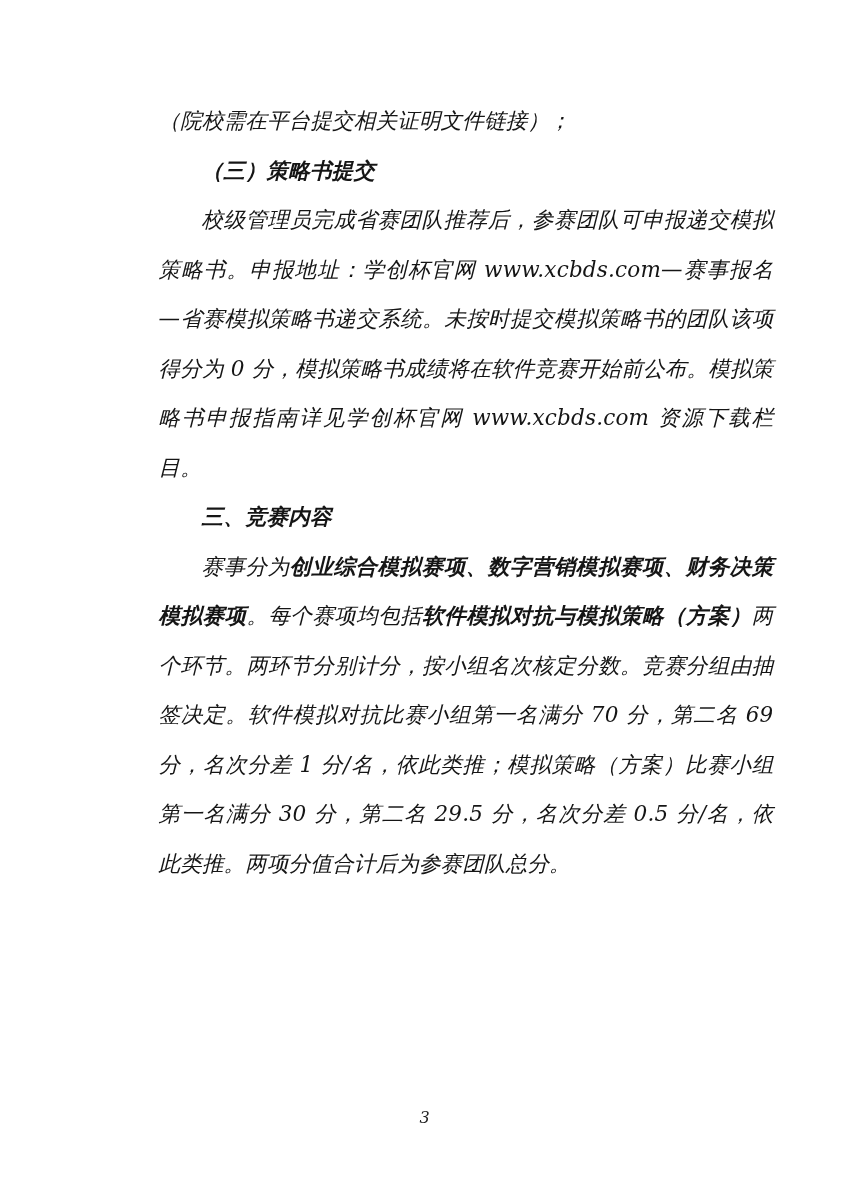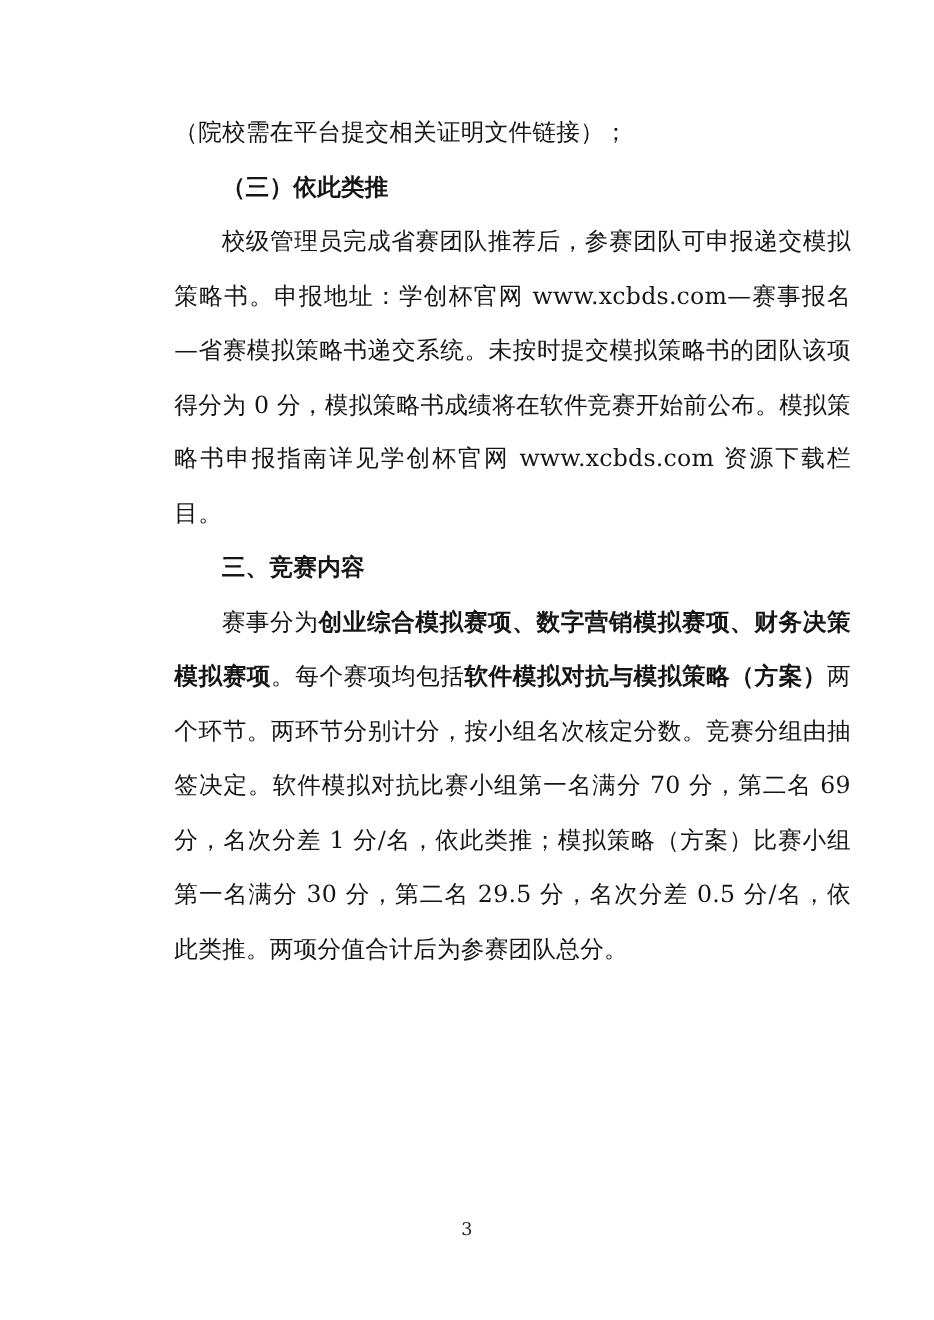--- a/index.html
+++ b/index.html
@@ -9,20 +9,21 @@
   }
   .page {
     position: relative;
     width: 768px;
     height: 1200px;
     background: #ffffff;
     margin: 0 auto;
     overflow: hidden;
     font-family: "DejaVu Serif", "Liberation Serif", serif;
     color: #1a1a1a;
+    font-style: italic;
   }
   .body-area {
     position: absolute;
     left: 118px;
     top: 96px;
     width: 615px;
   }
   p {
     margin: 0;
     font-size: 21.5px;
@@ -54,21 +55,21 @@
 </style>
 </head>
 <body>
 
 <div class="page">
 
   <div class="body-area">
 
     <p class="plain">（院校需在平台提交相关证明文件链接）；</p>
 
-    <p class="indent bold">（三）依此类推</p>
+    <p class="indent bold">（三）策略书提交</p>
 
 
     <p class="indent">校级管理员完成省赛团队推荐后，参赛团队可申报递交模拟策略书。申报地址：学创杯官网 www.xcbds.com—赛事报名—省赛模拟策略书递交系统。未按时提交模拟策略书的团队该项得分为 0 分，模拟策略书成绩将在软件竞赛开始前公布。模拟策略书申报指南详见学创杯官网 www.xcbds.com 资源下载栏目。</p>
 
 
 
     <p class="indent bold">三、竞赛内容</p>
 
     <p class="indent"><span>赛事分为</span><span class="b">创业综合模拟赛项、数字营销模拟赛项、财务决策模拟赛项</span><span>。每个赛项均包括</span><span class="b">软件模拟对抗与模拟策略（方案）</span><span>两个环节。两环节分别计分，按小组名次核定分数。竞赛分组由抽签决定。软件模拟对抗比赛小组第一名满分 70 分，第二名 69 分，名次分差 1 分/名，依此类推；模拟策略（方案）比赛小组第一名满分 30 分，第二名 29.5 分，名次分差 0.5 分/名，依此类推。两项分值合计后为参赛团队总分。</span></p>
 

